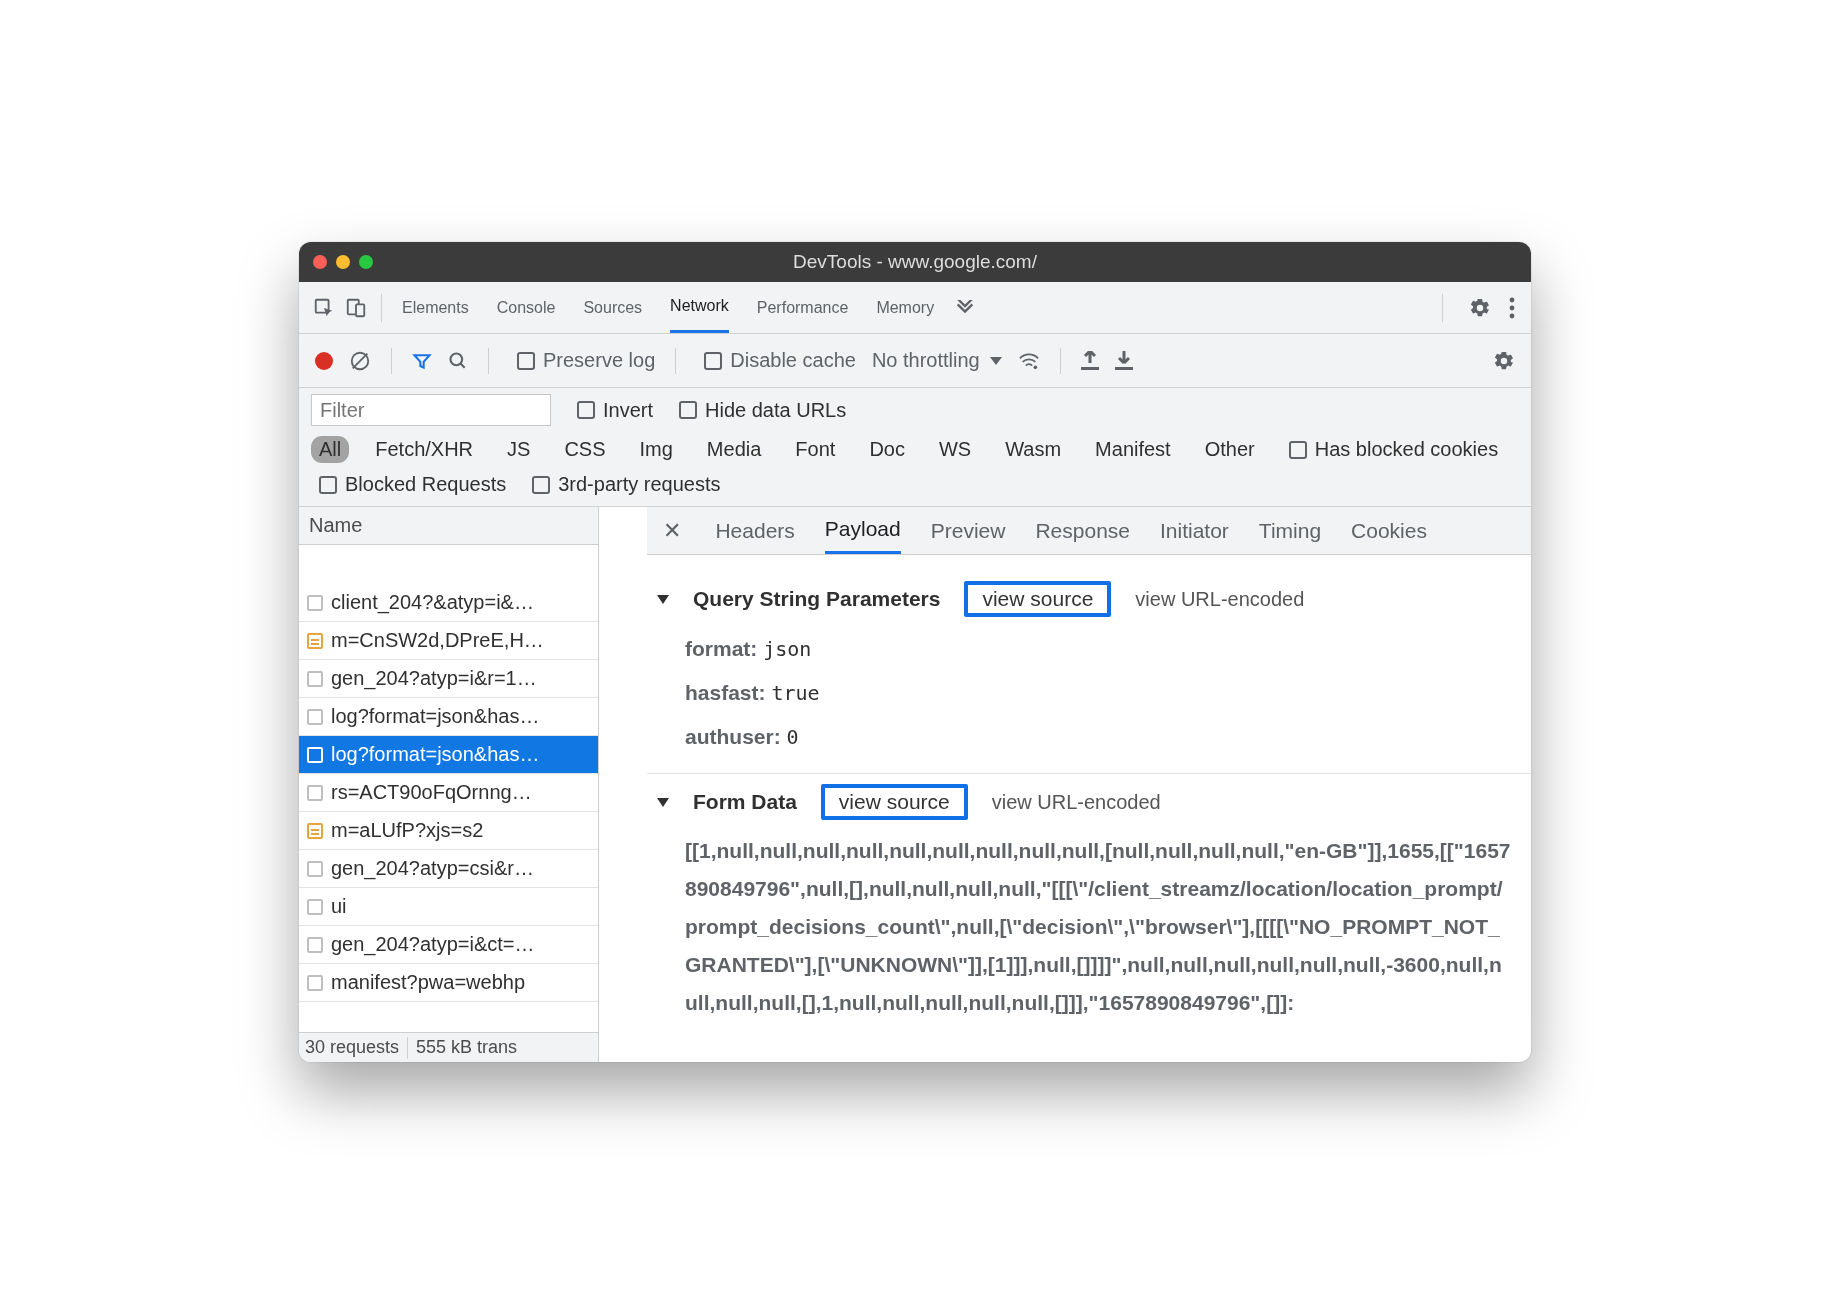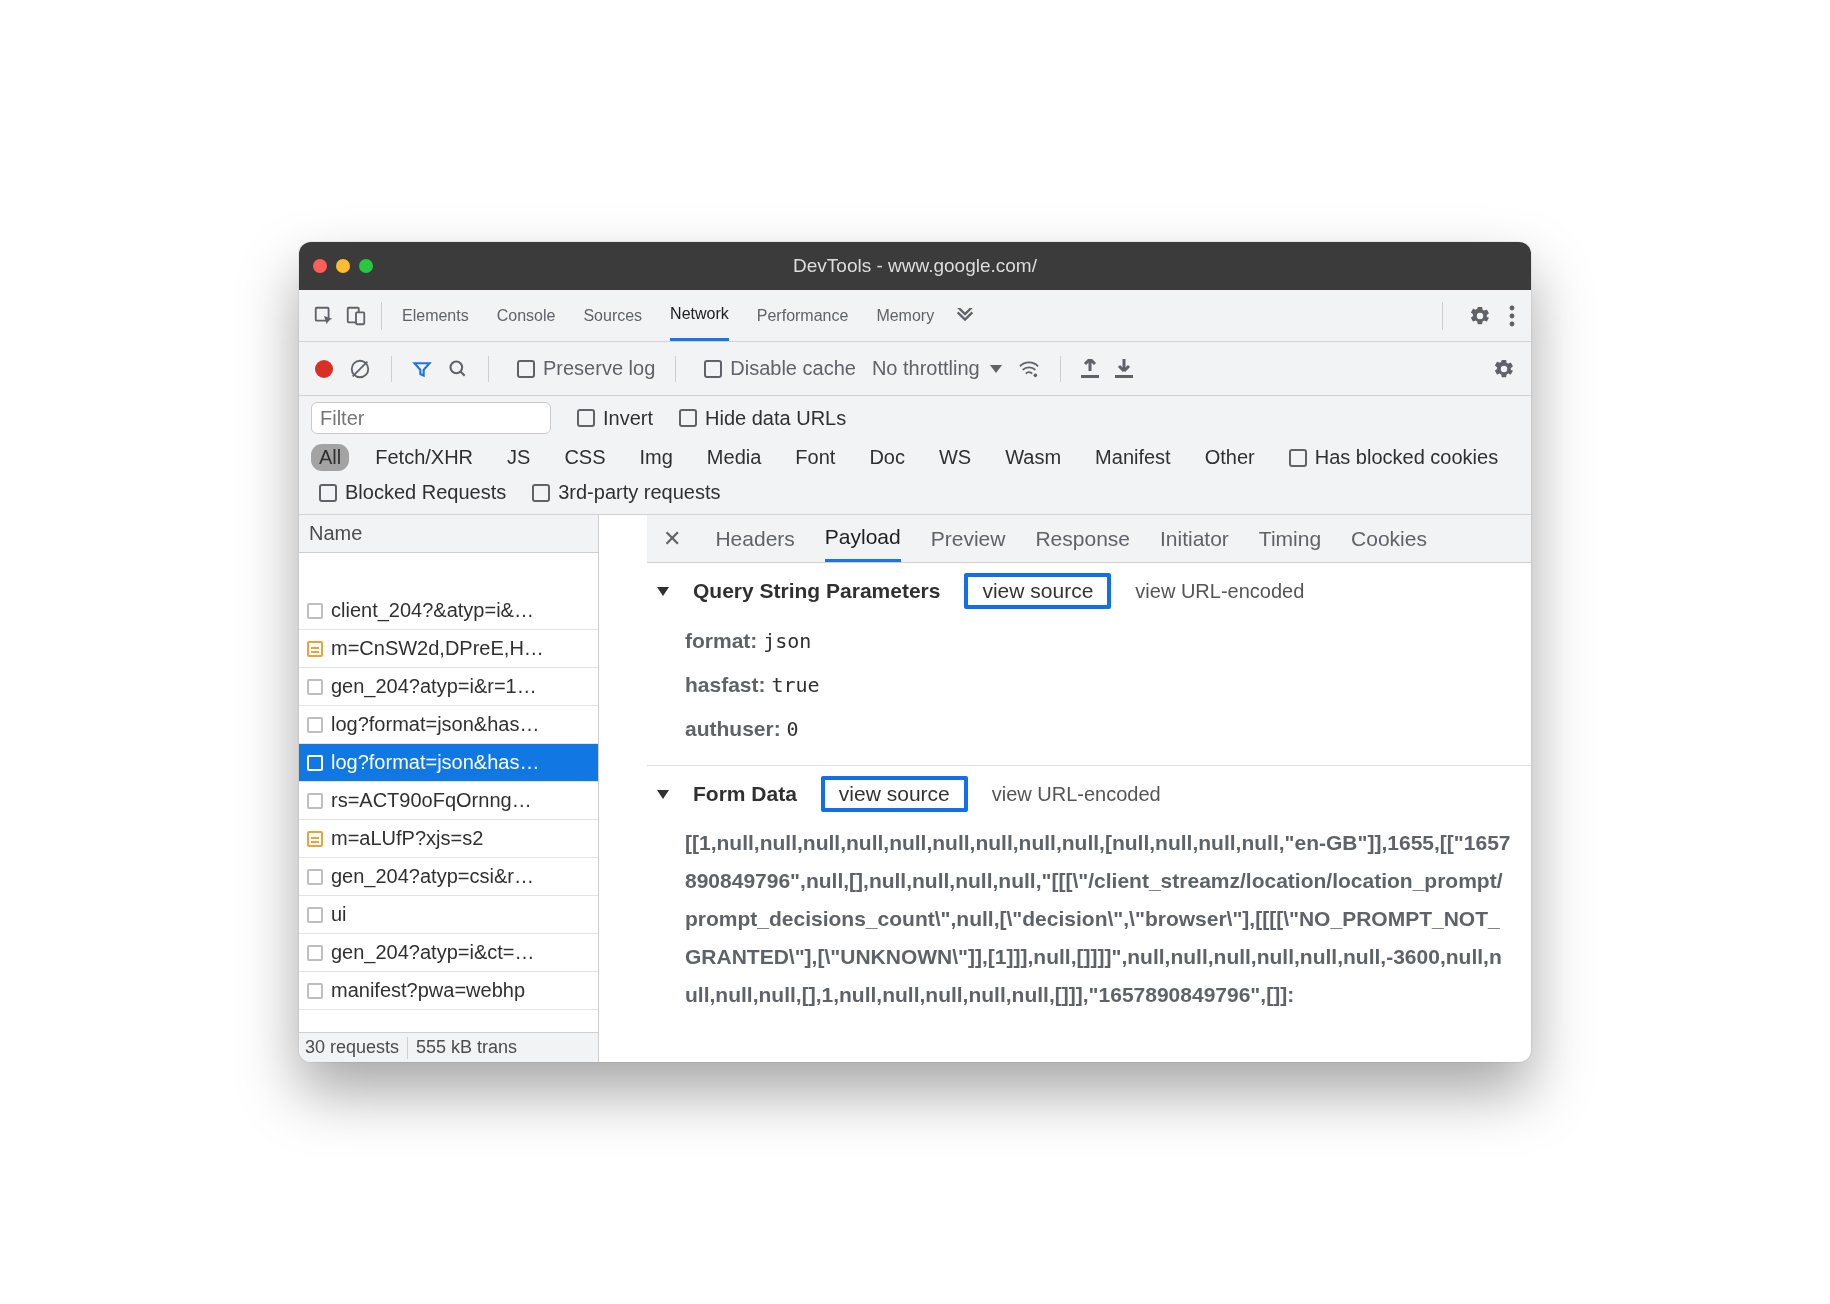--- a/index.html
+++ b/index.html
@@ -17,21 +17,21 @@
     width: 1232px;
     height: 820px;
     border-radius: 12px;
     overflow: hidden;
     box-shadow: 0 30px 60px rgba(0,0,0,.35), 0 0 0 1px rgba(0,0,0,.05);
     display: flex;
     flex-direction: column;
     background: #fff;
   }
   .titlebar {
-    height: 48px;
+    height: 40px;
     background: #3b3b3b;
     display: flex;
     align-items: center;
     padding: 0 14px;
     position: relative;
     flex: 0 0 auto;
   }
   .traffic { display: flex; gap: 9px; }
   .dot { width: 14px; height: 14px; border-radius: 50%; }
   .dot.r { background: #ff5f57; } .dot.y { background: #febc2e; } .dot.g { background: #28c840; }
@@ -77,21 +77,21 @@
   .filters {
     background:#f1f3f4;
     border-bottom:1px solid #d2d2d2;
     padding:6px 12px 10px 12px;
     display:flex; flex-direction:column; gap:10px;
     color:#303030; font-size:20px;
     flex:0 0 auto;
   }
   .filterrow { display:flex; align-items:center; gap:18px; flex-wrap:wrap; }
   .filterinput {
-    width:240px; height:32px; border:1px solid #c9c9c9; border-radius:6px;
+    width:240px; height:32px; border:1px solid #c9c9c9; border-radius:0;
     padding:0 8px; font-size:20px; color:#666; background:#fff;
   }
   .pill { padding:2px 8px; border-radius:8px; }
   .pill.active { background:#a3a3a3;border-radius:11px; }
   
   .split { flex:1; display:flex; min-height:0;gap:48px; }
   .reqlist {
     width:300px; flex:0 0 300px;
     border-right:1px solid #cfcfcf;
     display:flex; flex-direction:column;
@@ -127,21 +127,21 @@
   .detail { flex:1; display:flex; flex-direction:column; min-height:0; }
   .detail .dtabs {
     height:48px; display:flex; align-items:center;
     border-bottom:1px solid #cfcfcf; background:#f1f3f4;
     gap:30px; padding:0 16px; color:#5f6368; font-size:21px;
     flex:0 0 auto;
   }
   .detail .dtabs .x { font-size:22px; color:#5f6368; padding-right:4px; }
   .detail .dtabs .dtab { height:100%; display:flex; align-items:center; }
   .detail .dtabs .dtab.active { color:#202124; border-bottom:3px solid #1a73e8; }
-  .detail .body { flex:1; overflow:auto; padding:0 0 12px 0; }
+  .detail .body { flex:1; overflow:auto; padding:16px 0 12px 0; }
   .section { border-bottom:1px solid #e2e2e2; padding:6px 0 14px 0; }
   .section .head { display:flex; align-items:center; gap:24px; padding:4px 18px 10px 10px; }
   .section .head .caret { width:0;height:0;border-left:6px solid transparent;border-right:6px solid transparent;border-top:9px solid #303030; }
   .section .head .ttl { font-weight:700; color:#303030; }
   .section .head .lnk { color:#555; font-size:20px; }
   .hl { border:4px solid #1170e8; border-radius:2px; padding:2px 14px; color:#333;text-align:right; }
   .kv { padding:2px 18px 2px 38px; line-height:40px; color:#5f6368; font-size:21px; }
   .kv b { color:#5f6368; }
   .kv code { font-family:ui-monospace,Menlo,monospace; color:#303030; font-size:20px; }
   .formdata { padding:2px 18px 2px 38px; color:#5f6368; font-weight:700; font-size:21px; line-height:38px; word-break:break-all; }

